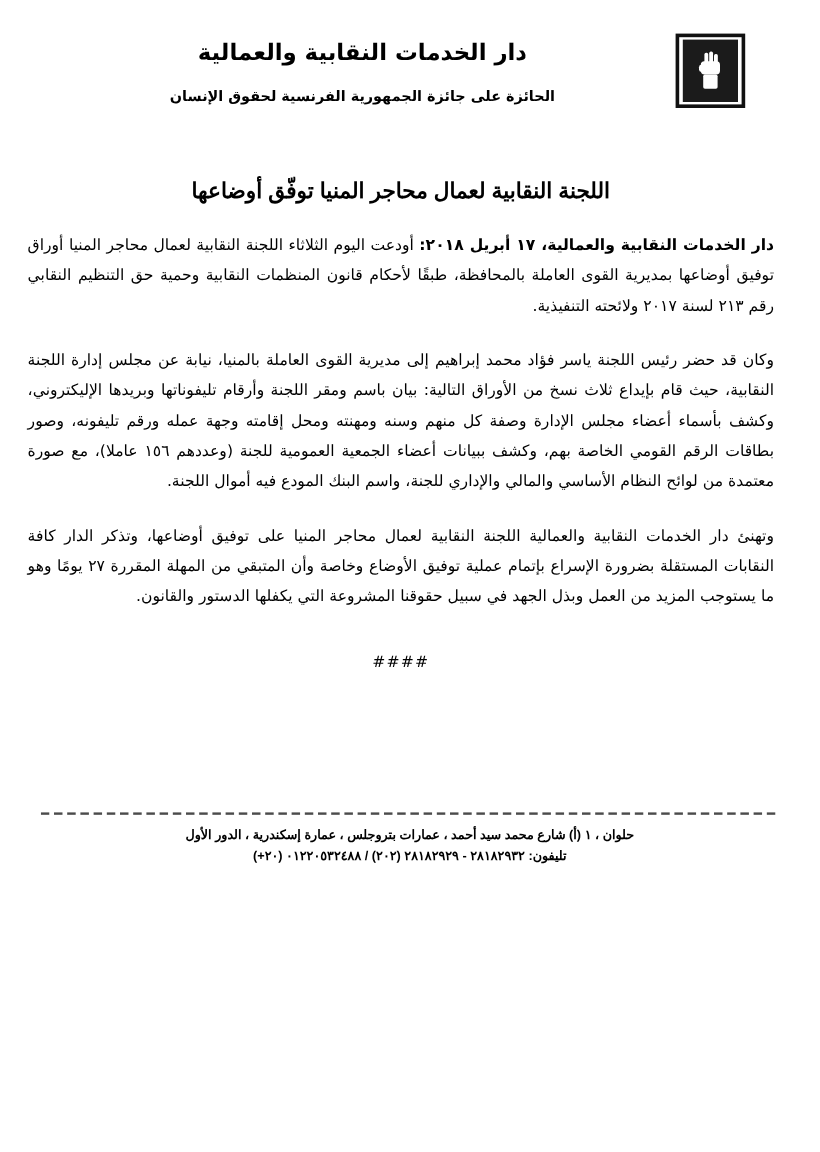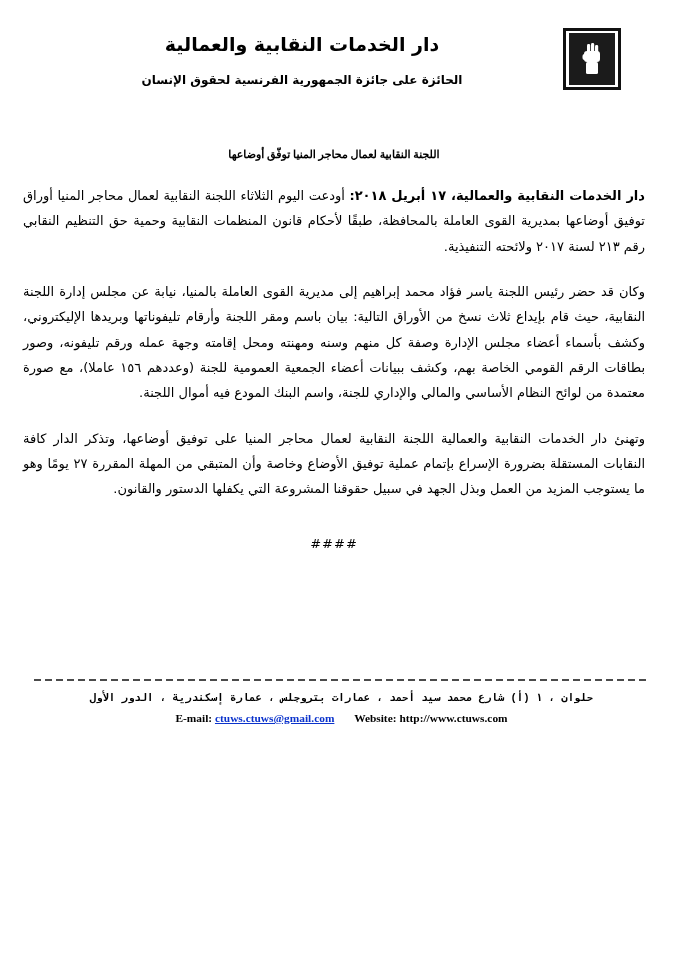--- a/index.html
+++ b/index.html
@@ -75,23 +75,23 @@
   .org-sub {
     font-family: "DejaVu Sans", "Liberation Sans", sans-serif;
     font-weight: bold;
     font-size: 12px;
     margin-top: 14px;
     color: #000;
   }
   
   .doc-title {
     text-align: center;
-    font-family: Liberation Serif, serif;
-    font-weight: bold;
-    font-size: 11px;
+    font-family: Liberation Sans, sans-serif;
+    font-weight: bold;
+    font-size: 18px;
     margin-top: 58px;
     margin-bottom: 22px;
   }
   .body-wrap {
     padding: 0 4px;
   }
   p.para {
     font-family: "DejaVu Sans", "Liberation Sans", sans-serif;
     font-size: 13px;
     line-height: 1.95;
@@ -122,21 +122,21 @@
     height: 6px;
     margin: 0 auto 6px auto;
     width: 100%;
     background-image: repeating-linear-gradient(90deg, #2b2b2b 0px, #2b2b2b 7px, transparent 7px, transparent 11px);
     background-size: 11px 2px;
     background-repeat: repeat-x;
     background-position: 0 2px;
     opacity: 0.85;
   }
   .footer-line {
-    font-family: Liberation Mono, monospace;
+    font-family: Liberation Sans, sans-serif;
     font-size: 10.6px;
     font-weight: bold;
     line-height: 1.75;
   }
   .footer-contact {
     font-family: "Liberation Serif", serif;
     font-size: 11.4px;
     font-weight: bold;
     direction: ltr;
     margin-top: 4px;
@@ -190,22 +190,16 @@
     </p>
     <p class="para">
       <span>وتهنئ دار الخدمات النقابية والعمالية اللجنة النقابية لعمال محاجر المنيا على توفيق أوضاعها، وتذكر الدار كافة النقابات المستقلة بضرورة الإسراع بإتمام عملية توفيق الأوضاع وخاصة وأن المتبقي من المهلة المقررة ٢٧ يومًا وهو ما يستوجب المزيد من العمل وبذل الجهد في سبيل حقوقنا المشروعة التي يكفلها الدستور والقانون.</span>
     </p>
     <div class="hashes">####</div>
   </div>
 
   <div class="footer">
     <div class="footer-rule"></div>
     <div class="footer-line">حلوان ، ١ (أ) شارع محمد سيد أحمد ، عمارات بتروجلس ، عمارة إسكندرية ، الدور الأول</div>
-    <div class="footer-contact">
-      <span class="lbl">E-mail:</span>
-      <a href="#">ctuws.ctuws@gmail.com</a>
-      &nbsp;&nbsp;&nbsp;&nbsp;&nbsp;
-      <span class="lbl">Website:</span>
-      <a class="web" href="#">http://www.ctuws.com</a>
-    </div>
+    <div class="footer-line">تليفون: ٢٨١٨٢٩٣٢ - ٢٨١٨٢٩٢٩ (٢٠٢) / ٠١٢٢٠٥٣٢٤٨٨ (٢٠+)</div>
   </div>
 
 </div>
 
 </body></html>

